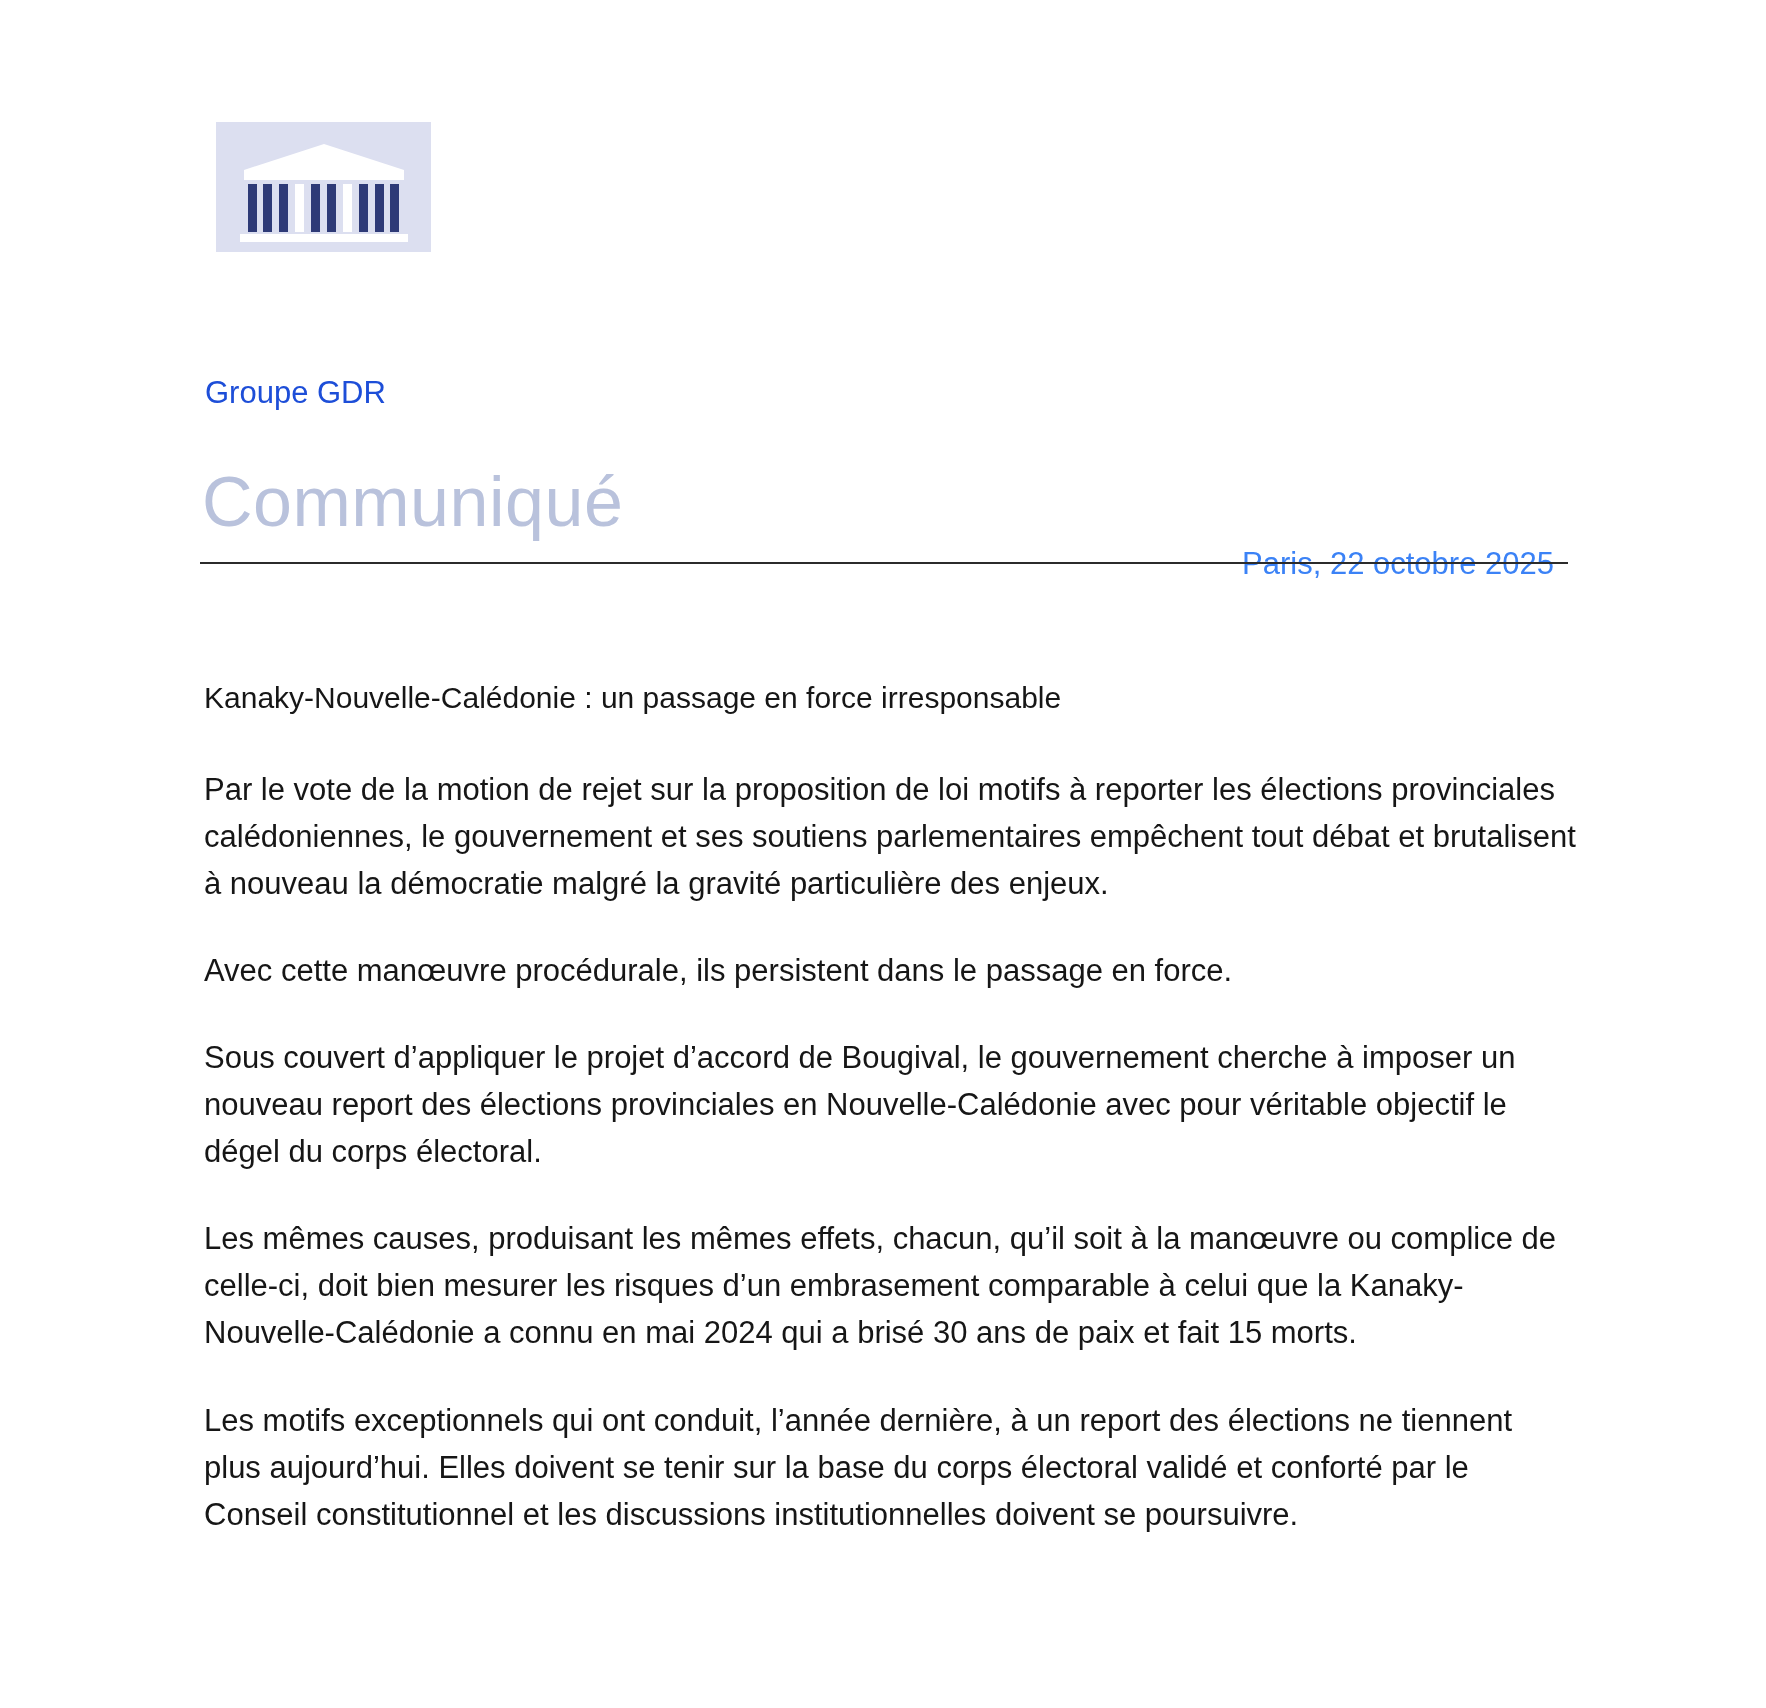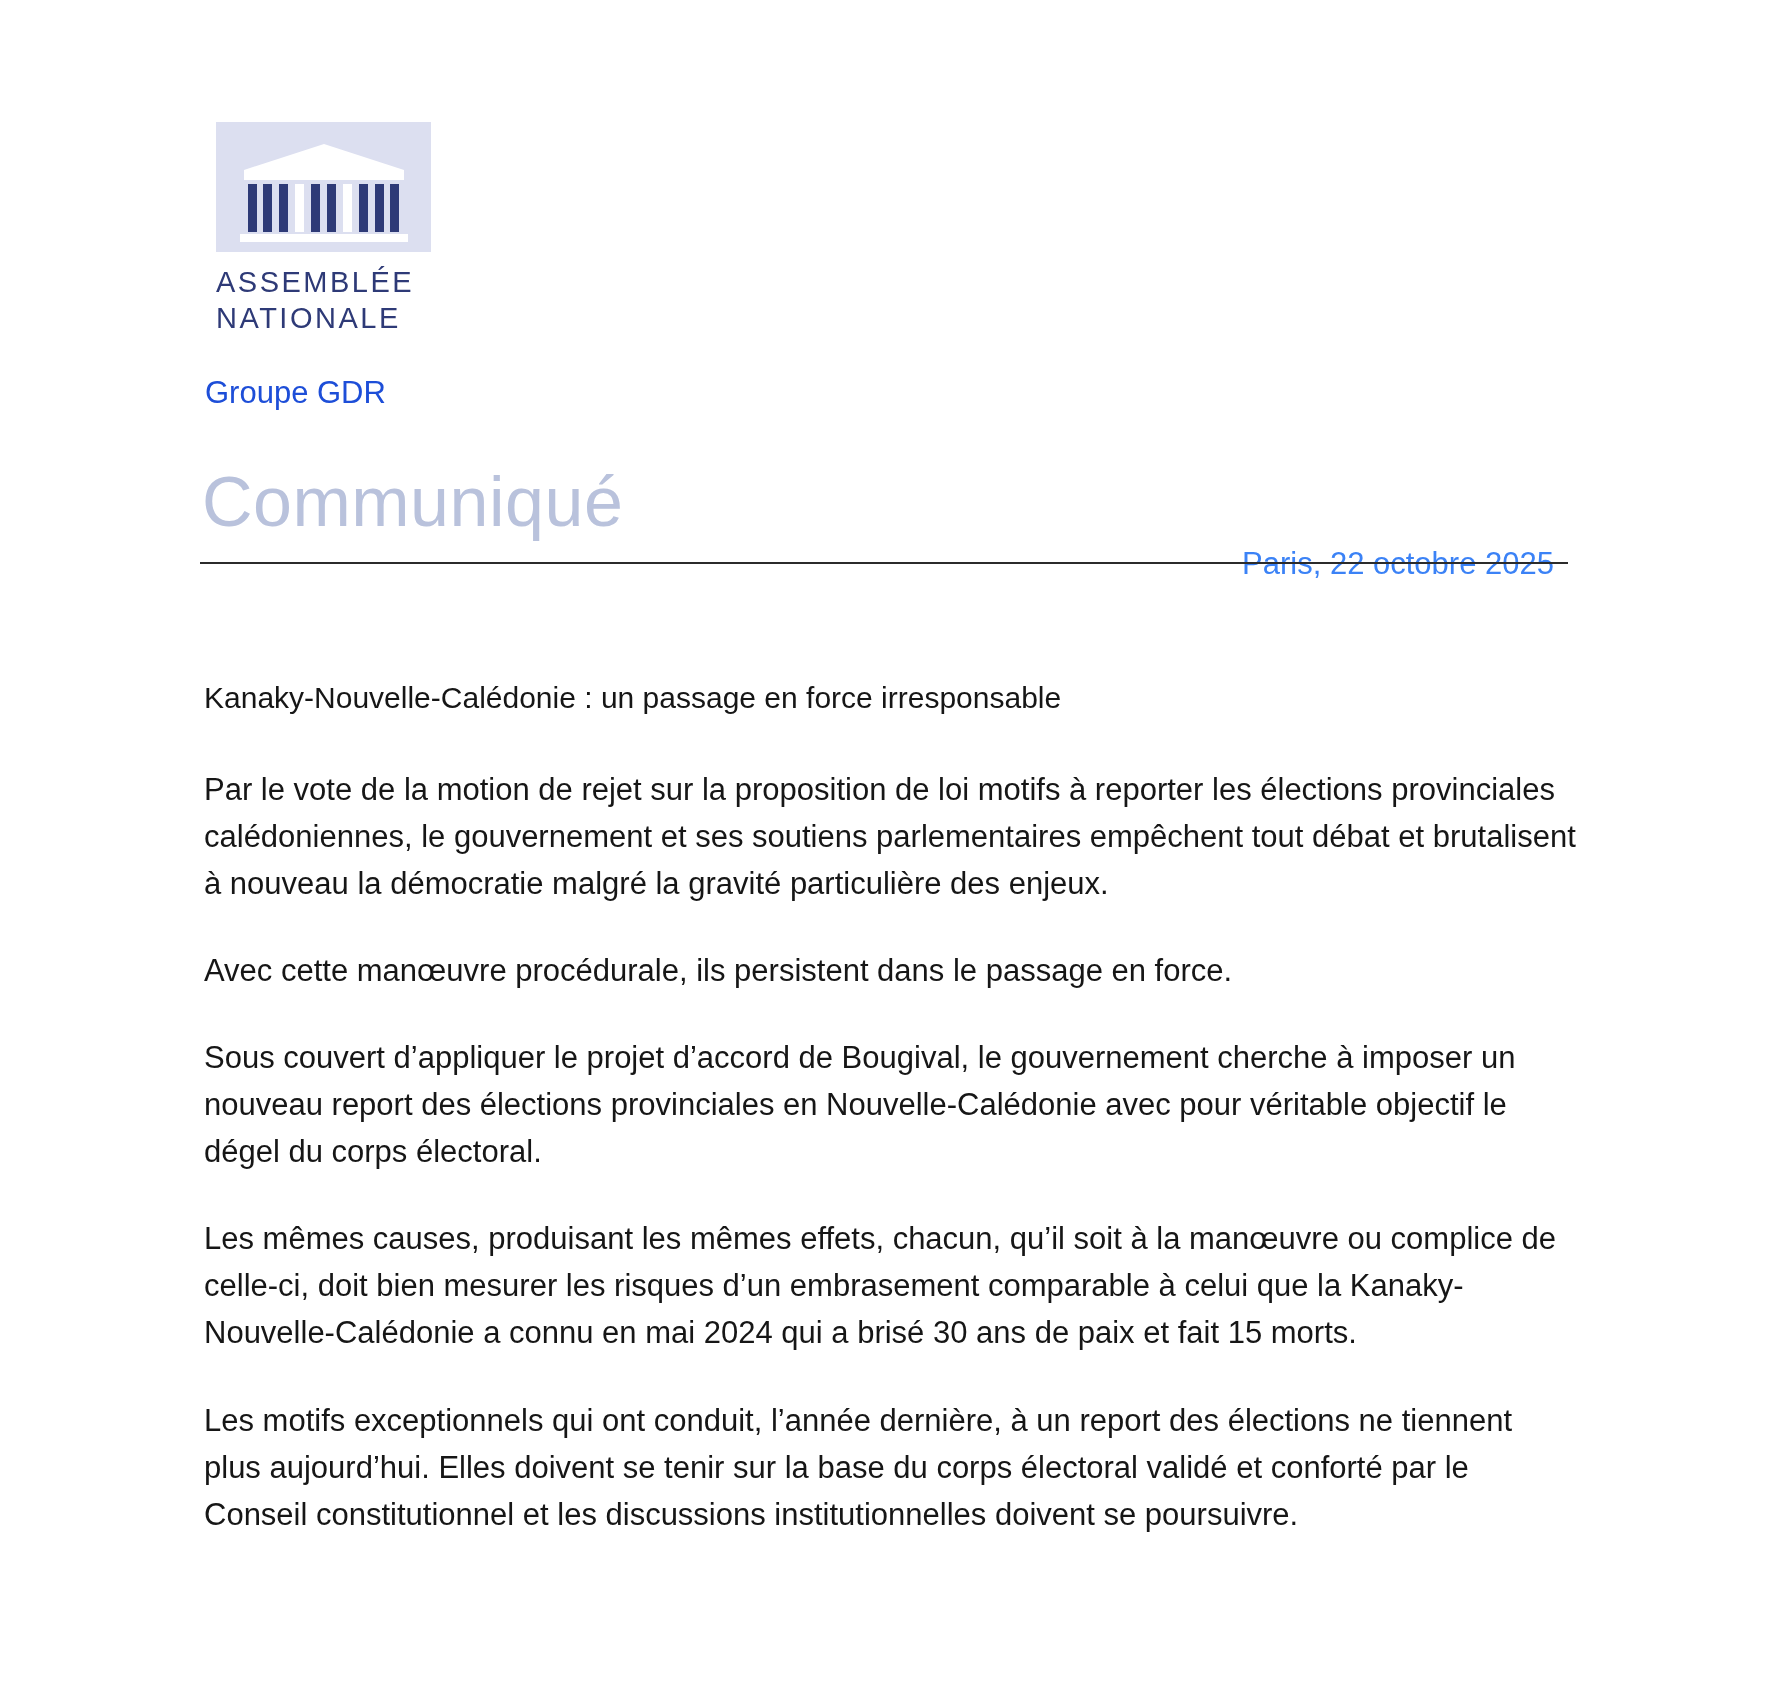--- a/index.html
+++ b/index.html
@@ -166,24 +166,20 @@
         <div class="col light"></div>
         <div class="col"></div>
         <div class="col"></div>
         <div class="col light"></div>
         <div class="col"></div>
         <div class="col"></div>
         <div class="col"></div>
       </div>
       <div class="base-line"></div>
     </div>
-    <div class="logo-text">
-      <div>ASSEMBLÉE</div>
-      <div>NATIONALE</div>
-    </div>
   </div>
 
   <div class="group-name">Groupe GDR</div>
 
   <div class="title-communique">Communiqué</div>
 
   <div class="dateline">Paris, 22 octobre 2025</div>
 
   <div class="rule"></div>
 

